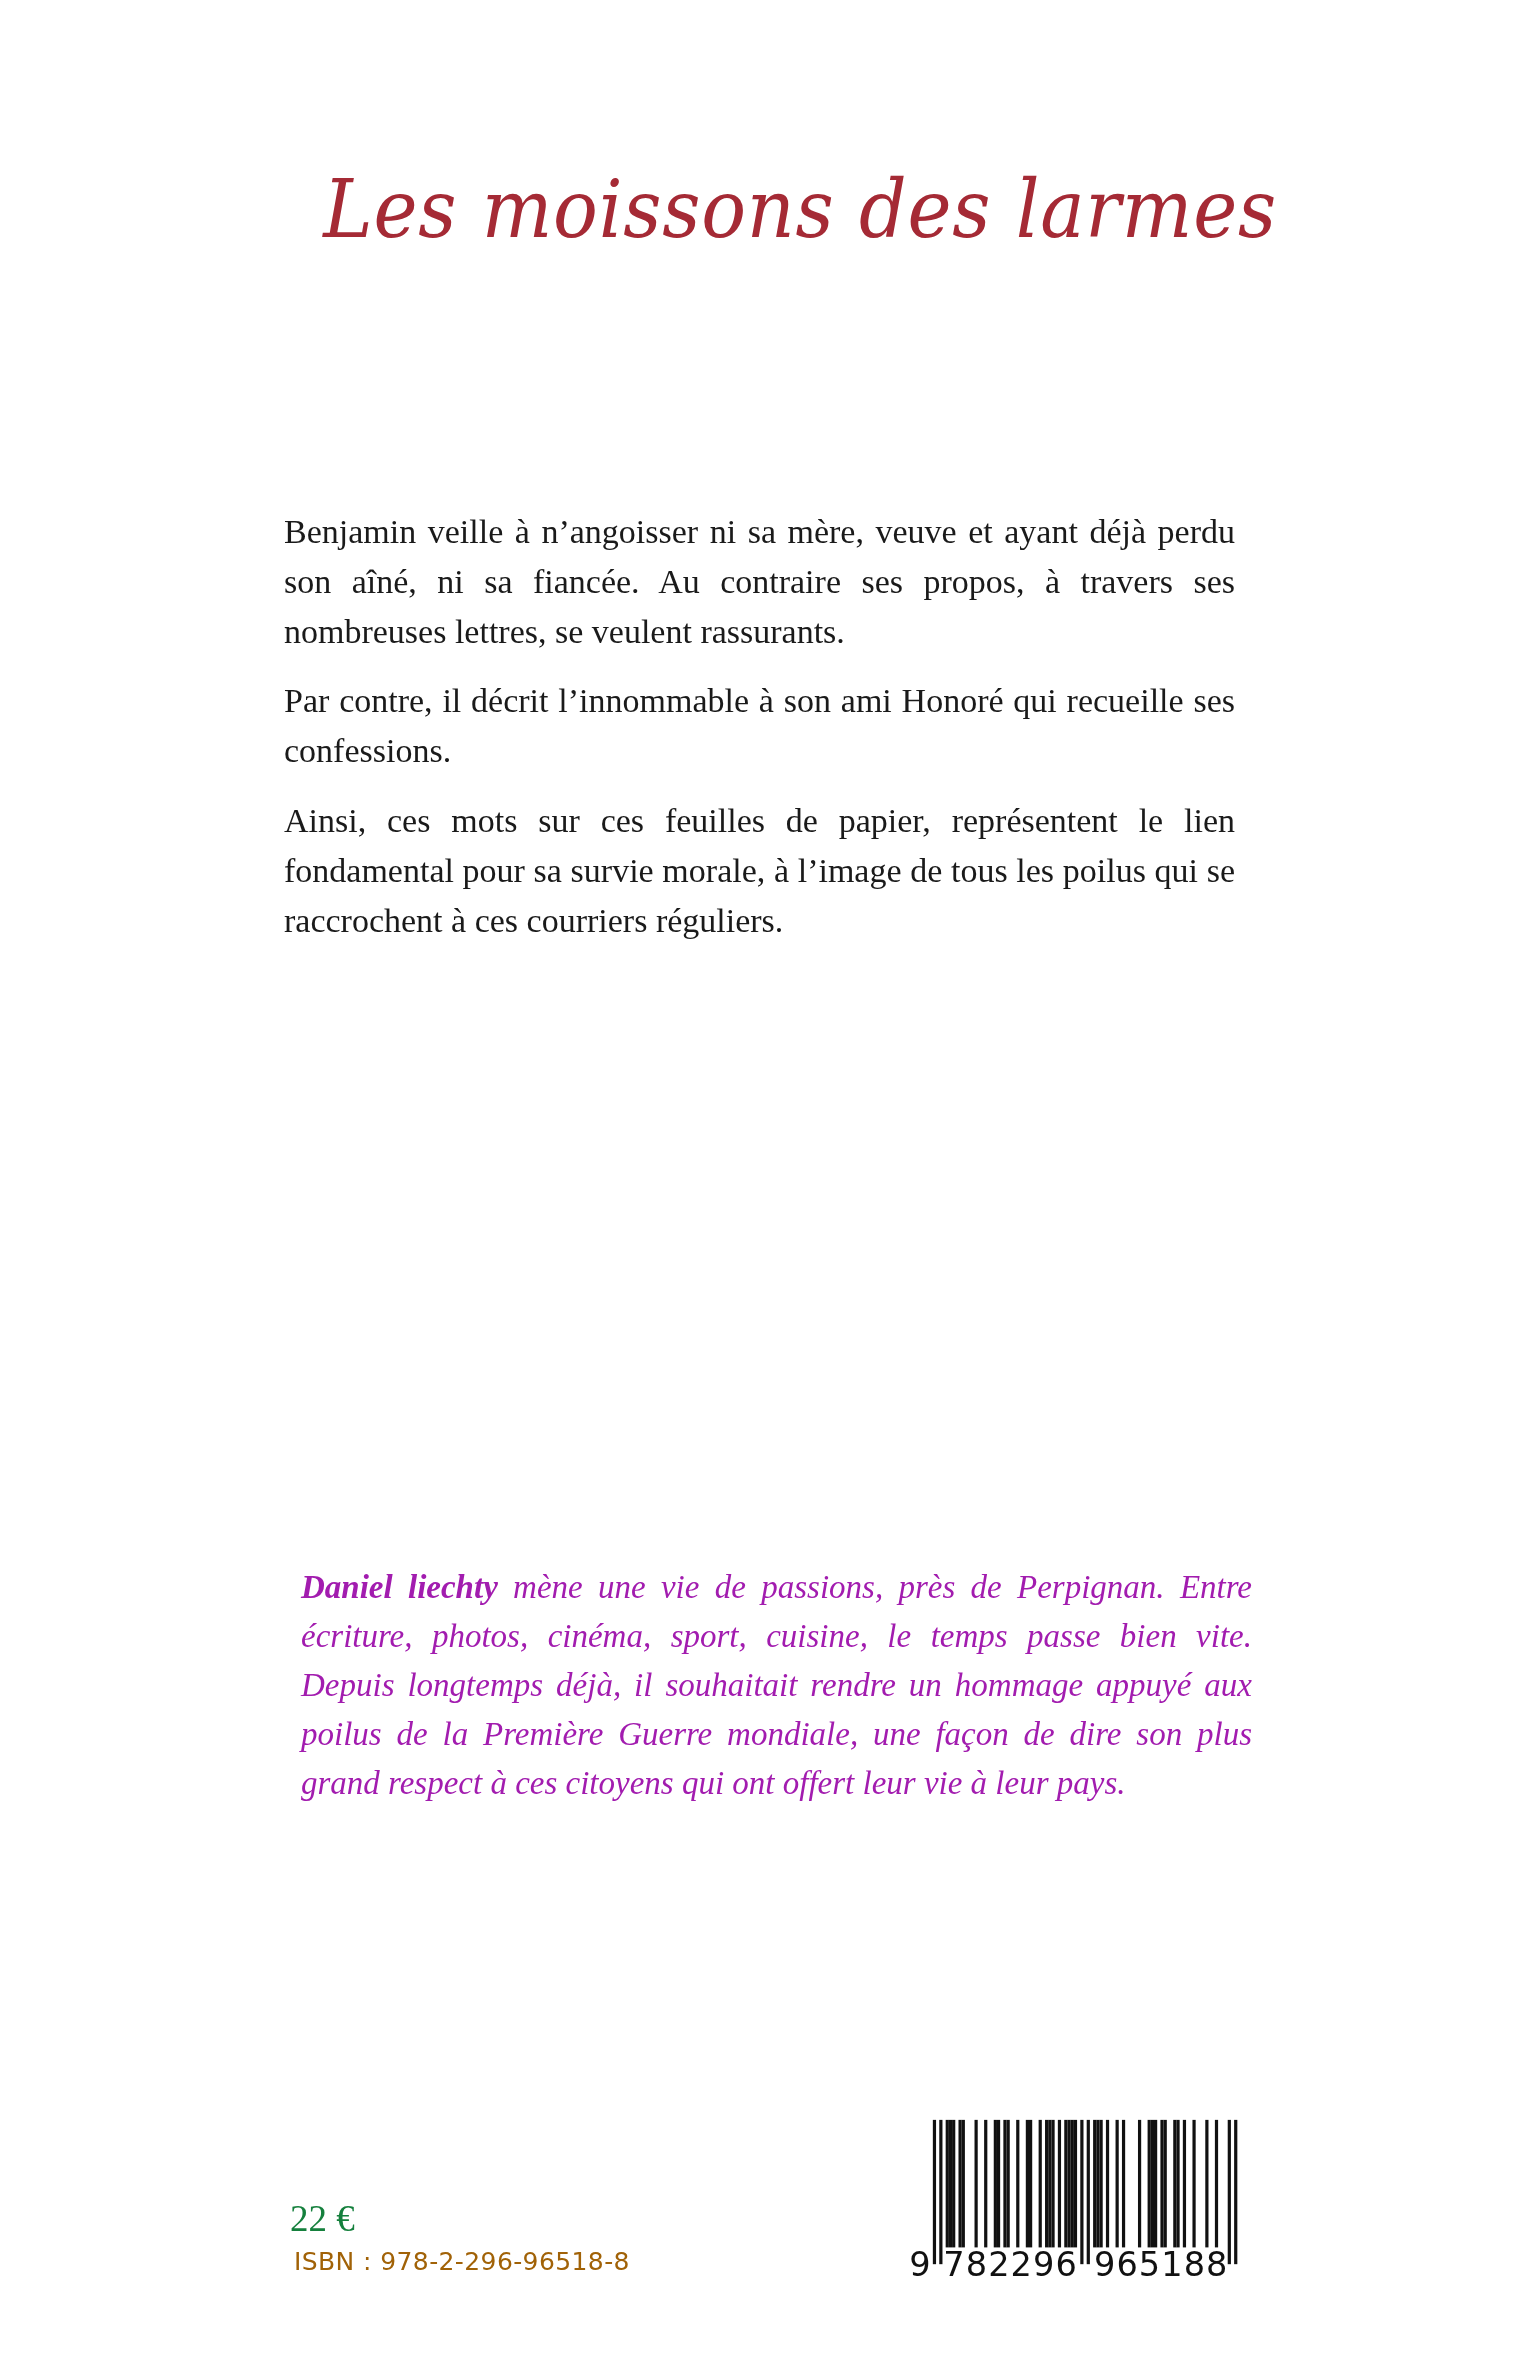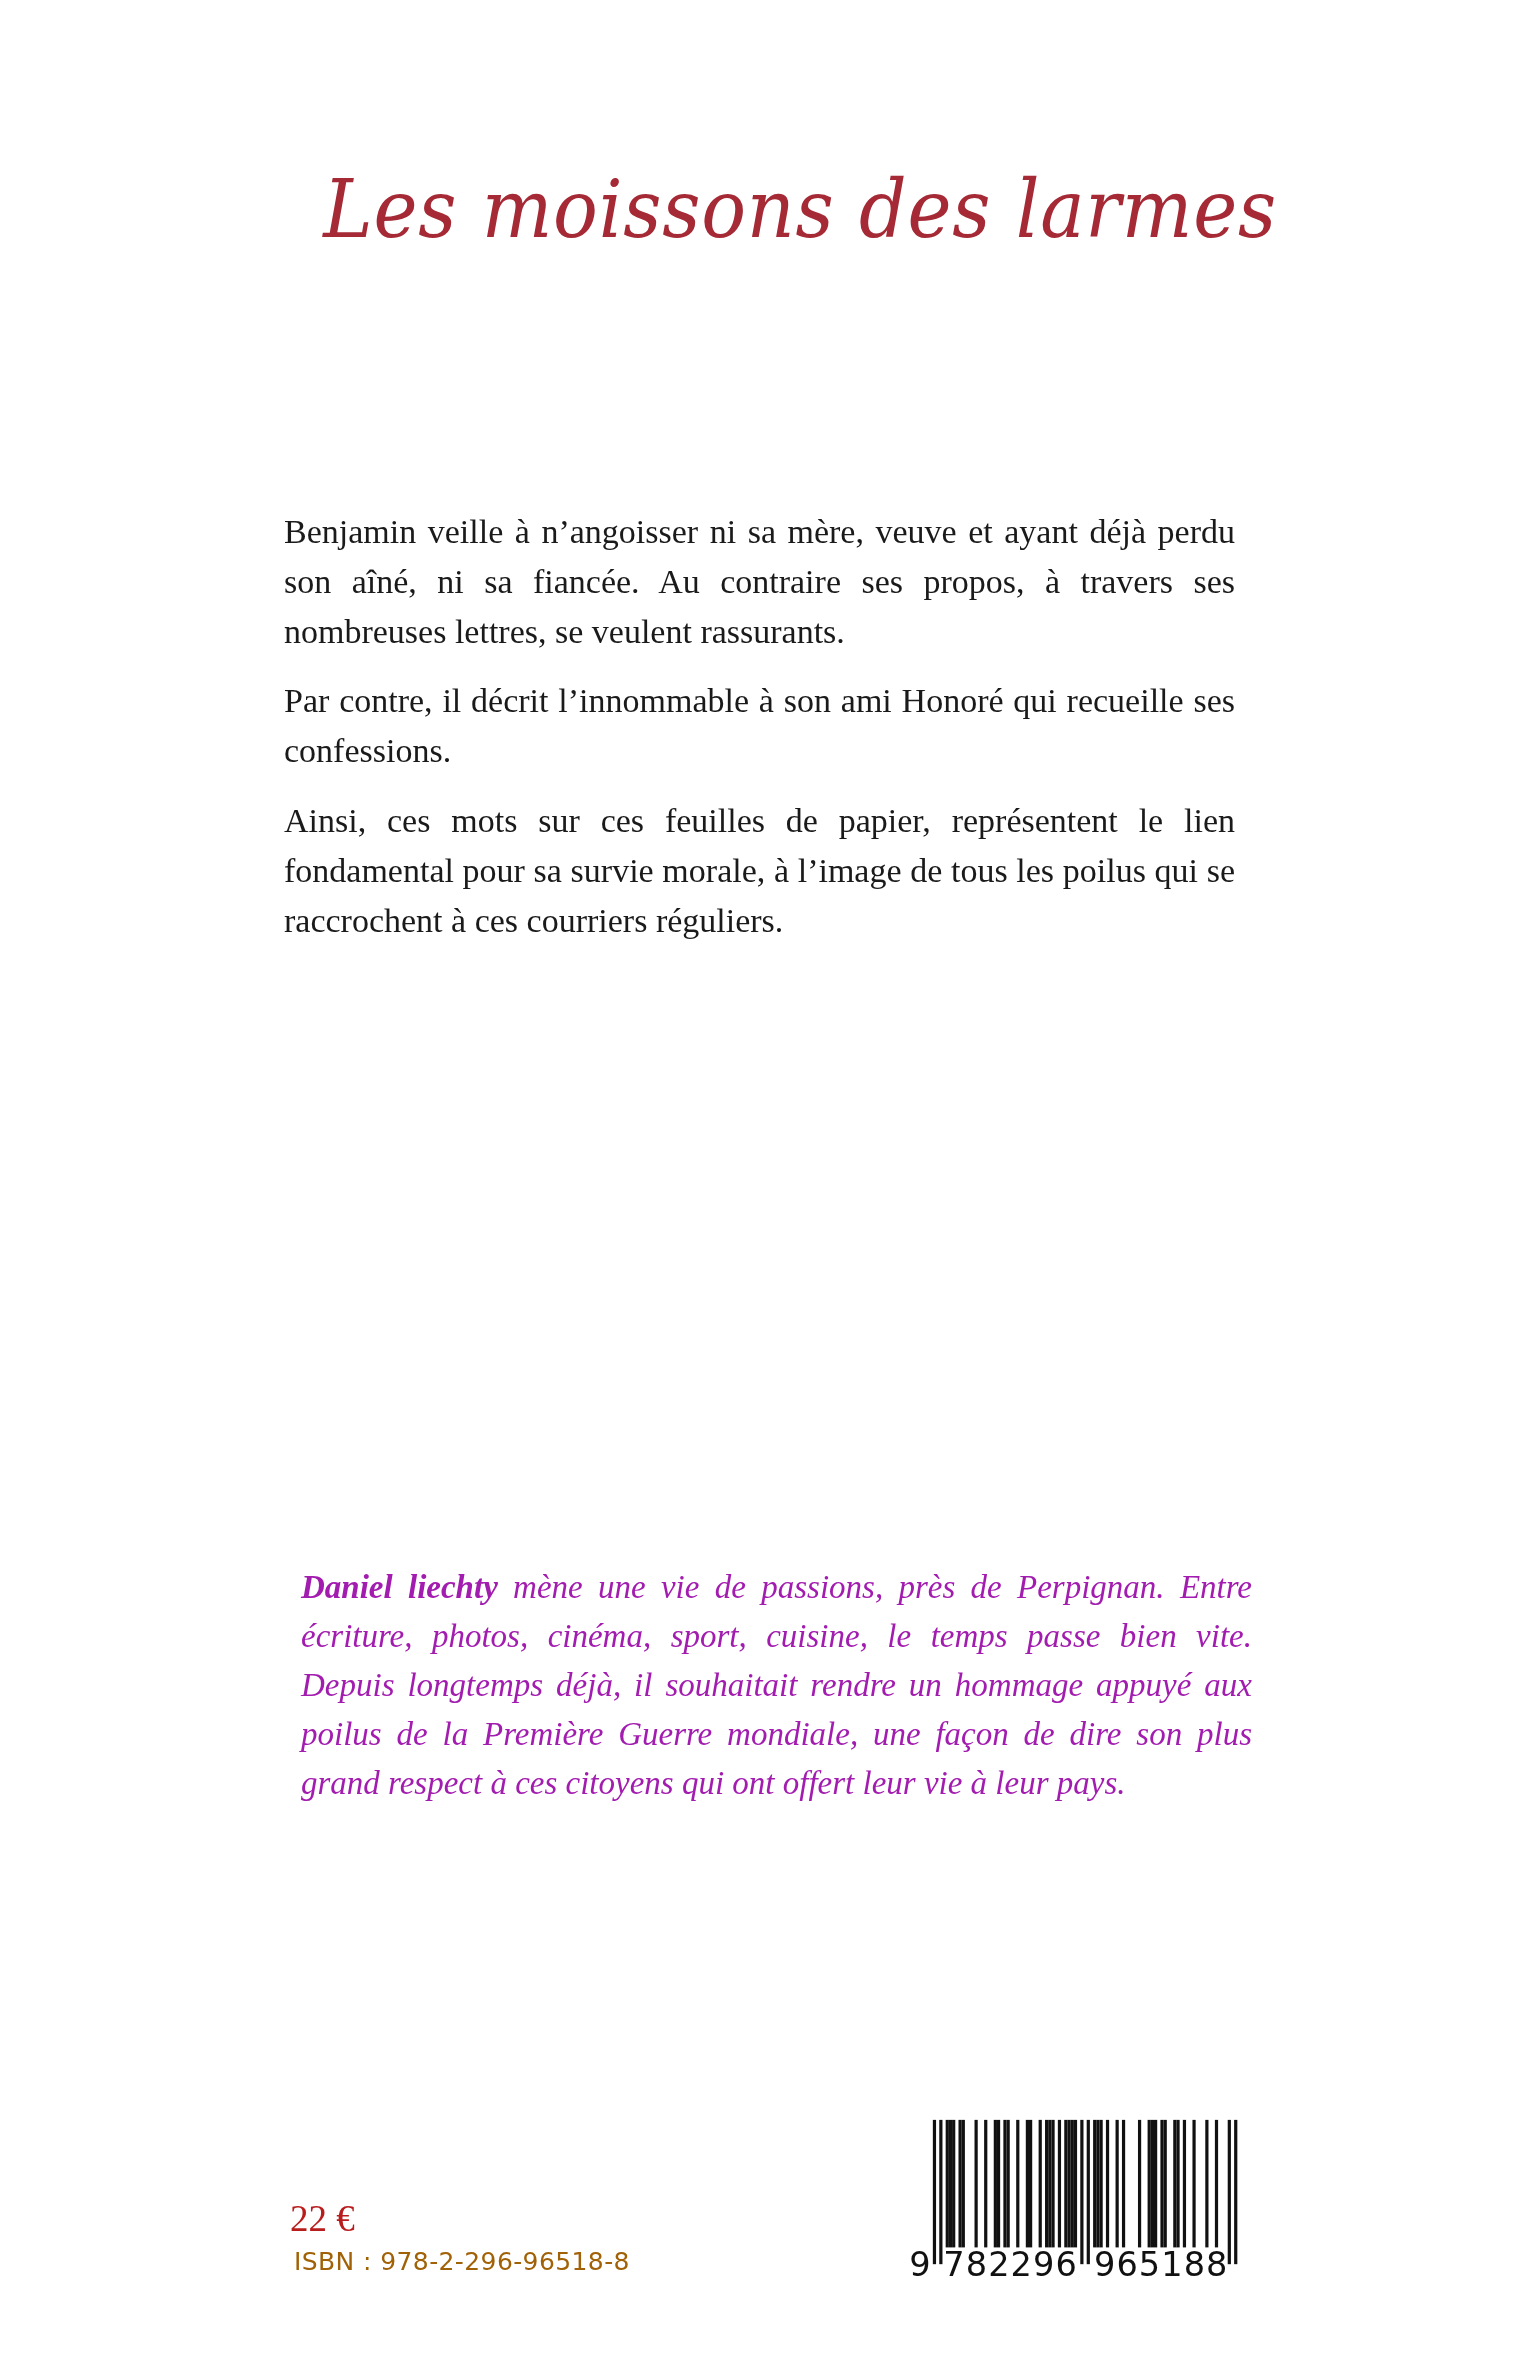--- a/index.html
+++ b/index.html
@@ -23,21 +23,21 @@
   }
   .bio {
     position: absolute; left: 284px; top: 1546px; width: 951px;
     font-family: "Liberation Serif", serif; font-style: italic;
     font-size: 33px; line-height: 49px; color: #a21caf;
     text-align: justify; text-align-last: left; margin: 17px;
   }
   .bio .author { font-weight: bold; }
   .price {
     position: absolute; left: 290px; top: 2198px;
-    font-family: "Liberation Serif", serif; font-size: 37px; line-height: 42px; color: #b91c1c; text-align: right;
+    font-family: "Liberation Serif", serif; font-size: 37px; line-height: 42px; color: #15803d; text-align: right;
   }
   .isbn {
     position: absolute; left: 294px; top: 2247px;
     font-family: "DejaVu Sans", sans-serif; font-size: 25px; line-height: 30px; color: #a16207;
     letter-spacing: 0.4px;
   }
   .barcode {
     position: absolute; left: 906px; top: 2118px; width: 344px; height: 164px;
   }
   .barcode svg { display: block; }

